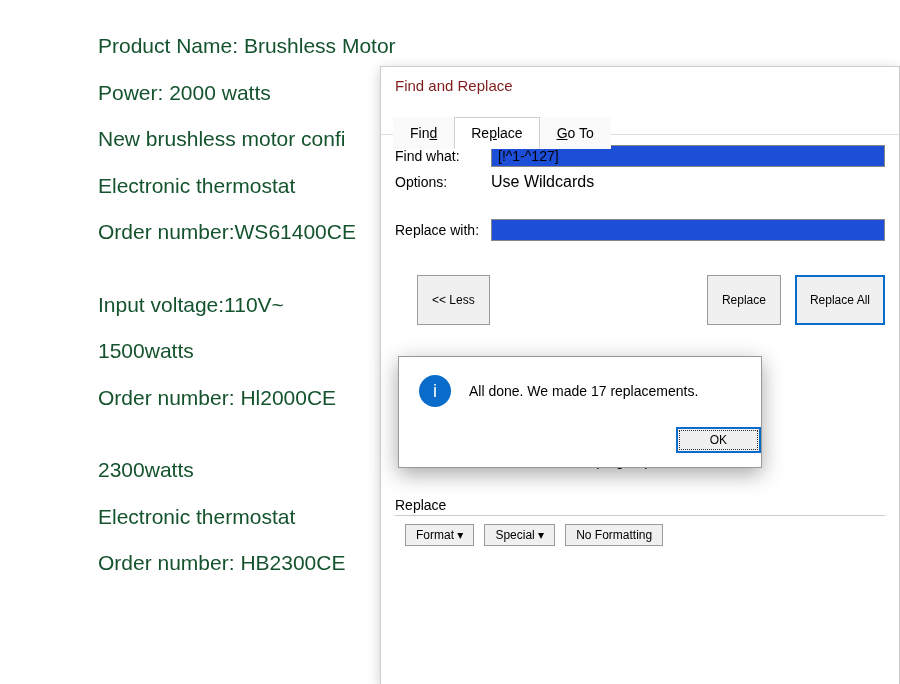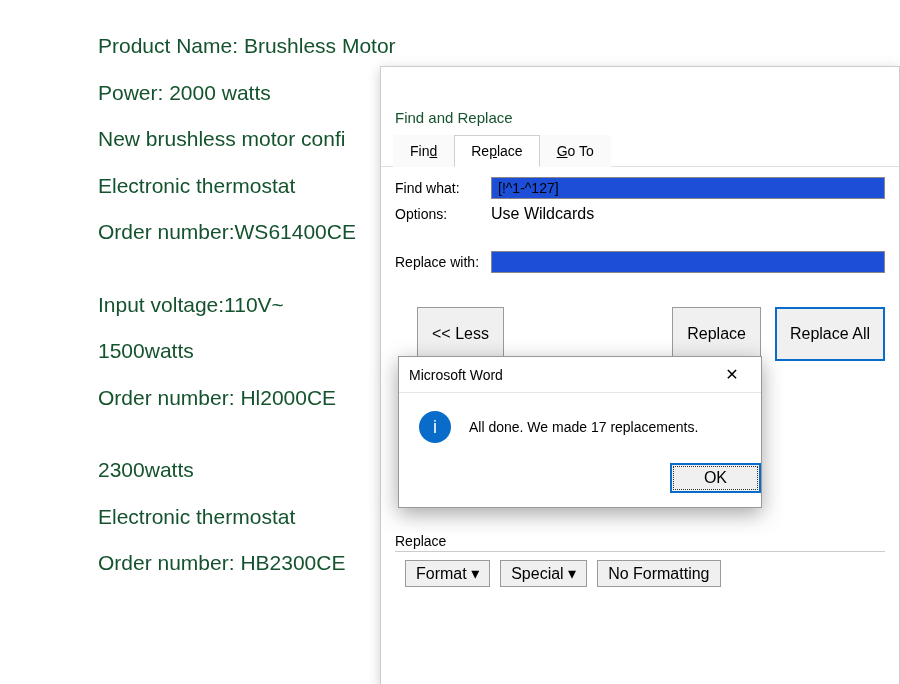--- a/index.html
+++ b/index.html
@@ -30,38 +30,37 @@
     left: 380px;
     top: 66px;
     width: 520px;
     height: 620px;
     background: #fff;
     border: 1px solid #ccc;
     box-shadow: 0 3px 12px rgba(0,0,0,0.2);
   }
   .fr-title {
     padding: 10px 14px 8px 14px;
-    color: #14532d;
+    color: #7f1d1d;
     font-size: 15px;
-    margin-top: 32px;
   }
   .fr-tabs {
     display: flex;
     padding-left: 12px;
     border-bottom: 1px solid #e0e0e0;
     gap: 0;
   }
   .fr-tab {
     padding: 7px 16px;
     font-size: 14px;
     cursor: pointer;
     border: 1px solid transparent;
     border-bottom: none;
     position: relative;
-    top: 1px;
+    top: 15px;
     background: #fafafa;
   }
   .fr-tab.active {
     background: #fff;
     border: 1px solid #d0d0d0;
     border-bottom: 1px solid #fff;
   }
   .fr-tab .ul { text-decoration: underline; }
   .fr-body {
     padding: 10px 14px 0 14px;
@@ -87,21 +86,21 @@
   .fr-btnrow {
     display: flex;
     gap: 14px;
     margin-top: 34px;
     padding-left: 22px;
   }
   .w-btn {
     border: 1px solid #9a9a9a;
     background: #f0f0f0;
     padding: 3px 14px;
-    font-size: 16px;
+    font-size: 12px;
     cursor: pointer;
   }
   .w-btn.highlight {
     border: 2px solid #0a6cca;
     padding: 16px 13px;
   }
   .spacer { flex: 1; }
 
   .fr-checks {
     margin-top: 100px;
@@ -255,24 +254,20 @@
     <div class="line"></div>
     <div class="fr-footbtns">
       <button class="w-btn"><span>F</span><span class="ul">o</span><span>rmat ▾</span></button>
       <button class="w-btn"><span>Sp</span><span class="ul">e</span><span>cial ▾</span></button>
       <button class="w-btn">No Formatting</button>
     </div>
   </div>
 </div>
 
 <div class="msgbox">
-  <div class="msg-title">
-    <span>Microsoft Word</span>
-    <span class="msg-close">✕</span>
-  </div>
   <div class="msg-body">
     <div class="info-icon">i</div>
     <div>All done. We made 17 replacements.</div>
   </div>
   <div class="msg-foot">
     <button class="w-btn">OK</button>
   </div>
 </div>
 
 </body></html>

